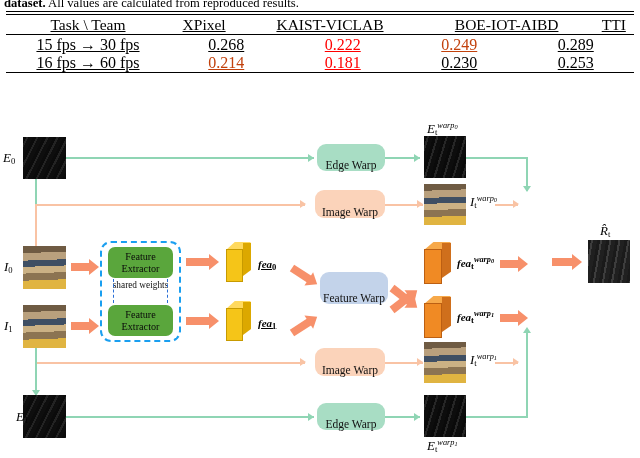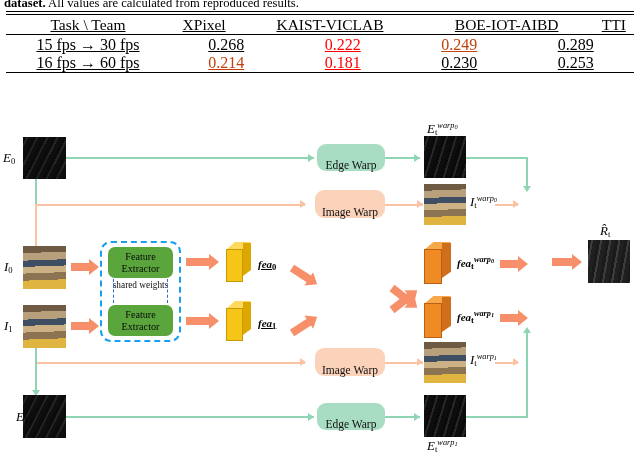--- a/index.html
+++ b/index.html
@@ -255,20 +255,23 @@
     <div class="shaft" style="width:21px;"></div>
       <div class="head"></div>
   </div>
 
   <div class="pbox edge" style="left:317px;top:24px;width:68px;height:27px;">
     <span>Edge Warp</span>
   </div>
   <div class="pbox image" style="left:315px;top:70px;width:70px;height:28px;">
     <span>Image Warp</span>
   </div>
+  <div class="pbox fwarp" style="left:320px;top:152px;width:68px;height:32px;">
+    <span>Feature Warp</span>
+  </div>
   <div class="pbox image" style="left:315px;top:228px;width:70px;height:28px;">
     <span>Image Warp</span>
   </div>
   <div class="pbox edge" style="left:317px;top:283px;width:68px;height:27px;">
     <span>Edge Warp</span>
   </div>
 
   <div class="barrow r" style="left:392px;top:182px;width:32px;height:16px;transform:rotate(-38deg);transform-origin:left center;">
     <div class="shaft" style="width:23px;"></div>
       <div class="head"></div>

